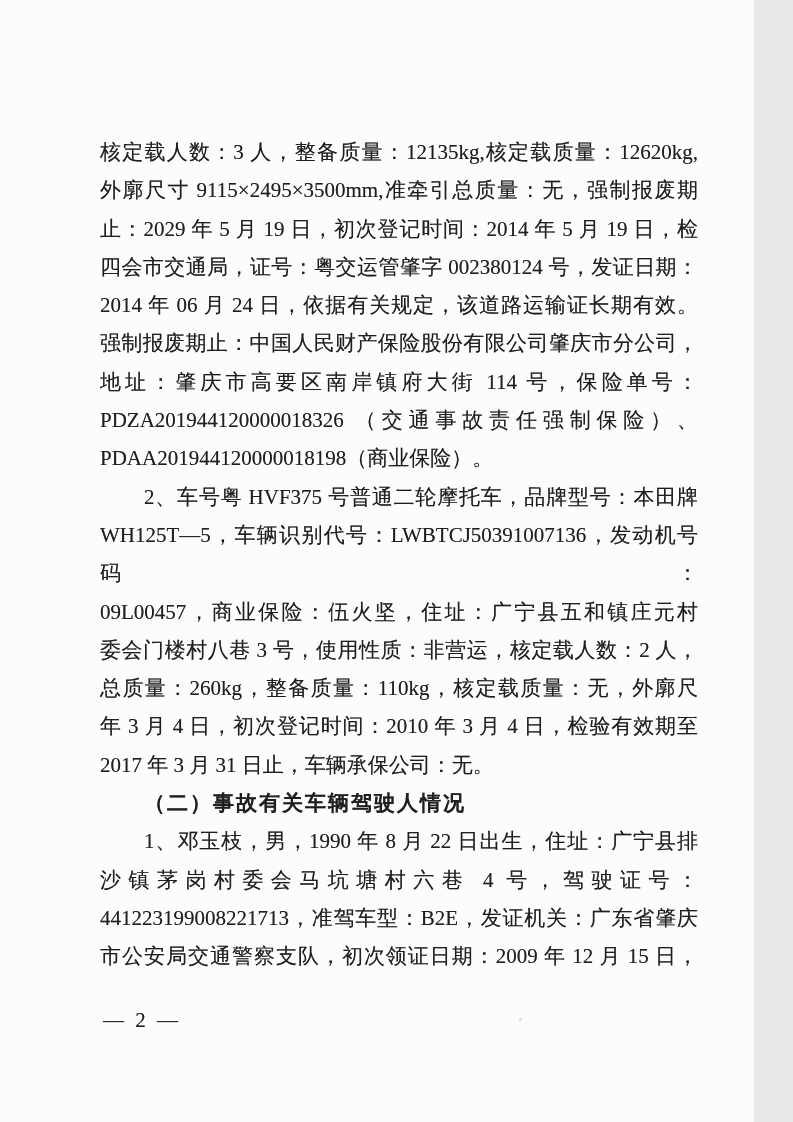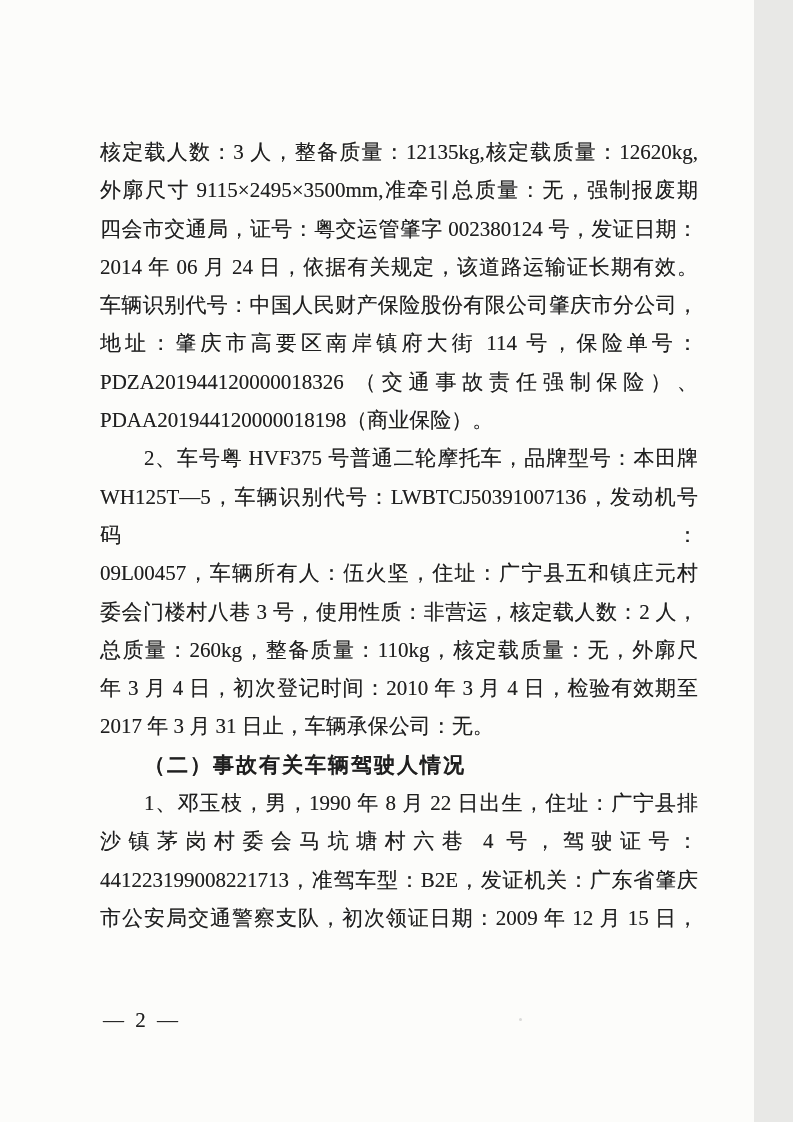--- a/index.html
+++ b/index.html
@@ -42,29 +42,30 @@
   .s2 { left:519px; top:1018px; width:3px; height:3px; }
   .s3 { left:770px; top:292px; width:2px; height:4px; }
 </style>
 </head>
 <body>
 
 <div class="page">
   <div class="doc-text">
       <div class="line">核定载人数：3 人，整备质量：12135kg,核定载质量：12620kg,</div>
       <div class="line">外廓尺寸 9115×2495×3500mm,准牵引总质量：无，强制报废期</div>
+      <div class="line">止：2029 年 5 月 19 日，初次登记时间：2014 年 5 月 19 日，检</div>
       <div class="line">四会市交通局，证号：粤交运管肇字 002380124 号，发证日期：</div>
       <div class="line">2014 年 06 月 24 日，依据有关规定，该道路运输证长期有效。</div>
-      <div class="line">车辆识别代号：中国人民财产保险股份有限公司肇庆市分公司，</div>
+      <div class="line">强制报废期止：中国人民财产保险股份有限公司肇庆市分公司，</div>
       <div class="line">地址：肇庆市高要区南岸镇府大街 114 号，保险单号：</div>
       <div class="line">PDZA201944120000018326 （交通事故责任强制保险）、</div>
       <div class="line no-stretch">PDAA201944120000018198（商业保险）。</div>
       <div class="line indent">2、车号粤 HVF375 号普通二轮摩托车，品牌型号：本田牌</div>
       <div class="line">WH125T—5，车辆识别代号：LWBTCJ50391007136，发动机号码：</div>
-      <div class="line">09L00457，车辆所有人：伍火坚，住址：广宁县五和镇庄元村</div>
+      <div class="line">09L00457，商业保险：伍火坚，住址：广宁县五和镇庄元村</div>
       <div class="line">委会门楼村八巷 3 号，使用性质：非营运，核定载人数：2 人，</div>
       <div class="line">总质量：260kg，整备质量：110kg，核定载质量：无，外廓尺</div>
       <div class="line">年 3 月 4 日，初次登记时间：2010 年 3 月 4 日，检验有效期至</div>
       <div class="line no-stretch">2017 年 3 月 31 日止，车辆承保公司：无。</div>
       <div class="line indent heading no-stretch">（二）事故有关车辆驾驶人情况</div>
       <div class="line indent">1、邓玉枝，男，1990 年 8 月 22 日出生，住址：广宁县排</div>
       <div class="line">沙镇茅岗村委会马坑塘村六巷 4 号，驾驶证号：</div>
       <div class="line">441223199008221713，准驾车型：B2E，发证机关：广东省肇庆</div>
       <div class="line">市公安局交通警察支队，初次领证日期：2009 年 12 月 15 日，</div>
     </div>

